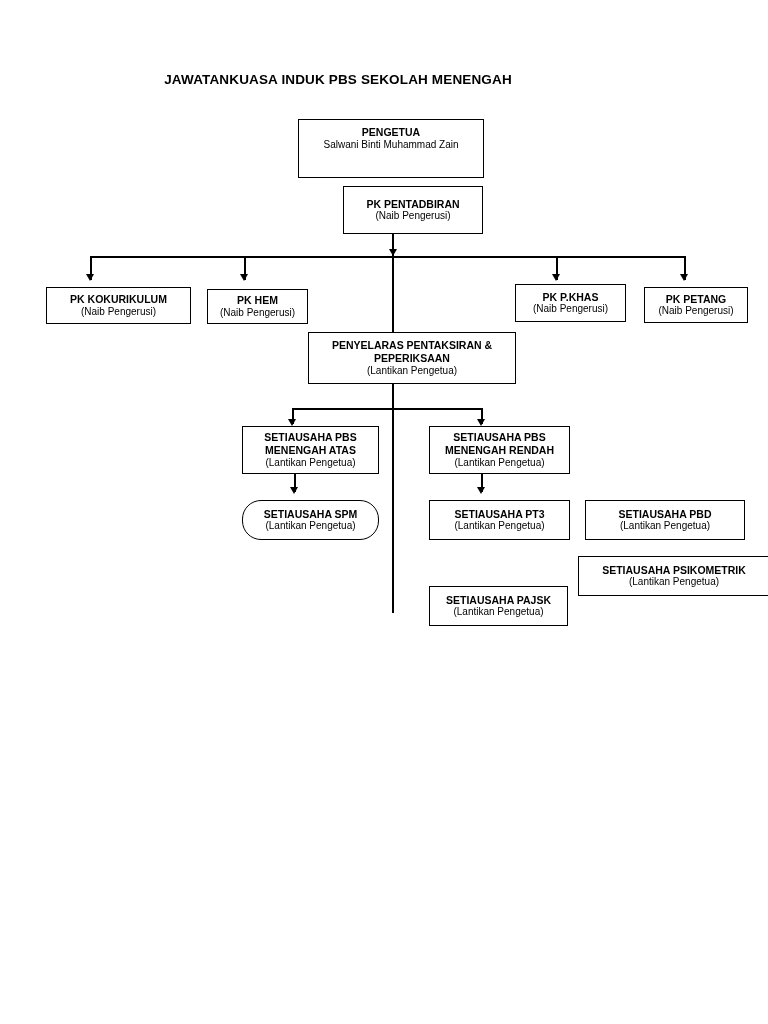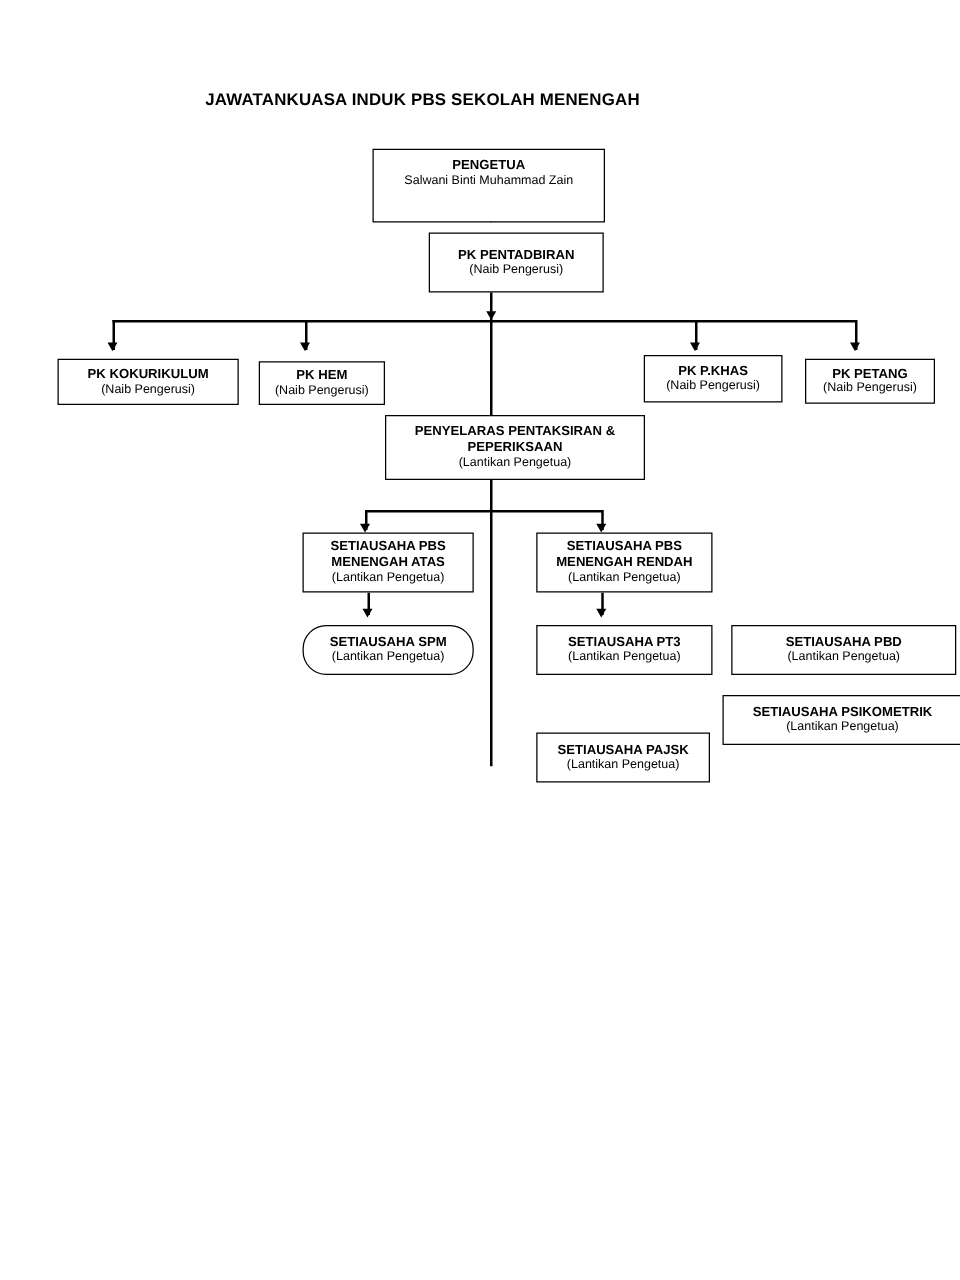--- a/index.html
+++ b/index.html
@@ -180,21 +180,21 @@
   <div class="node" style="left:229px; top:500px; width:137px; height:40px;border-radius:19px;">
     <div class="t">SETIAUSAHA SPM</div>
     <div class="s">(Lantikan Pengetua)</div>
   </div>
 
   <div class="node" style="left:416px; top:500px; width:141px; height:40px;text-align:right;">
     <div class="t">SETIAUSAHA PT3</div>
     <div class="s">(Lantikan Pengetua)</div>
   </div>
 
-  <div class="node" style="left:572px; top:500px; width:180px; height:40px;">
+  <div class="node" style="left:572px; top:500px; width:160px; height:40px;">
     <div class="t">SETIAUSAHA PBD</div>
     <div class="s">(Lantikan Pengetua)</div>
   </div>
 
   <div class="node" style="left:416px; top:586px; width:139px; height:40px;">
     <div class="t">SETIAUSAHA PAJSK</div>
     <div class="s">(Lantikan Pengetua)</div>
   </div>
 
   <div class="node" style="left:565px; top:556px; width:192px; height:40px;">

